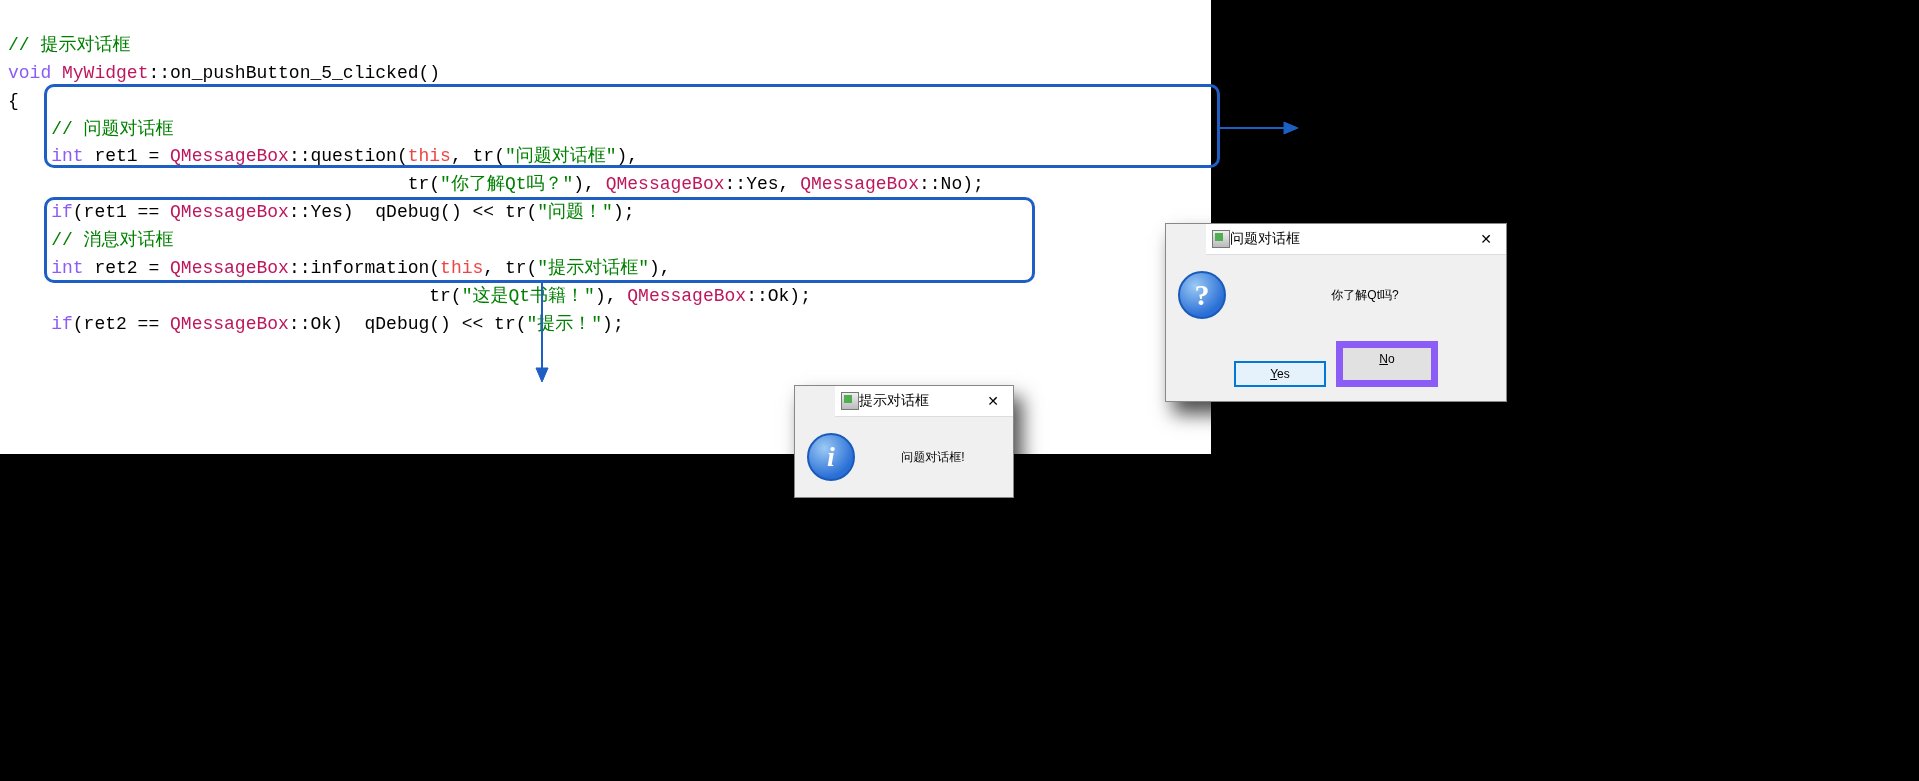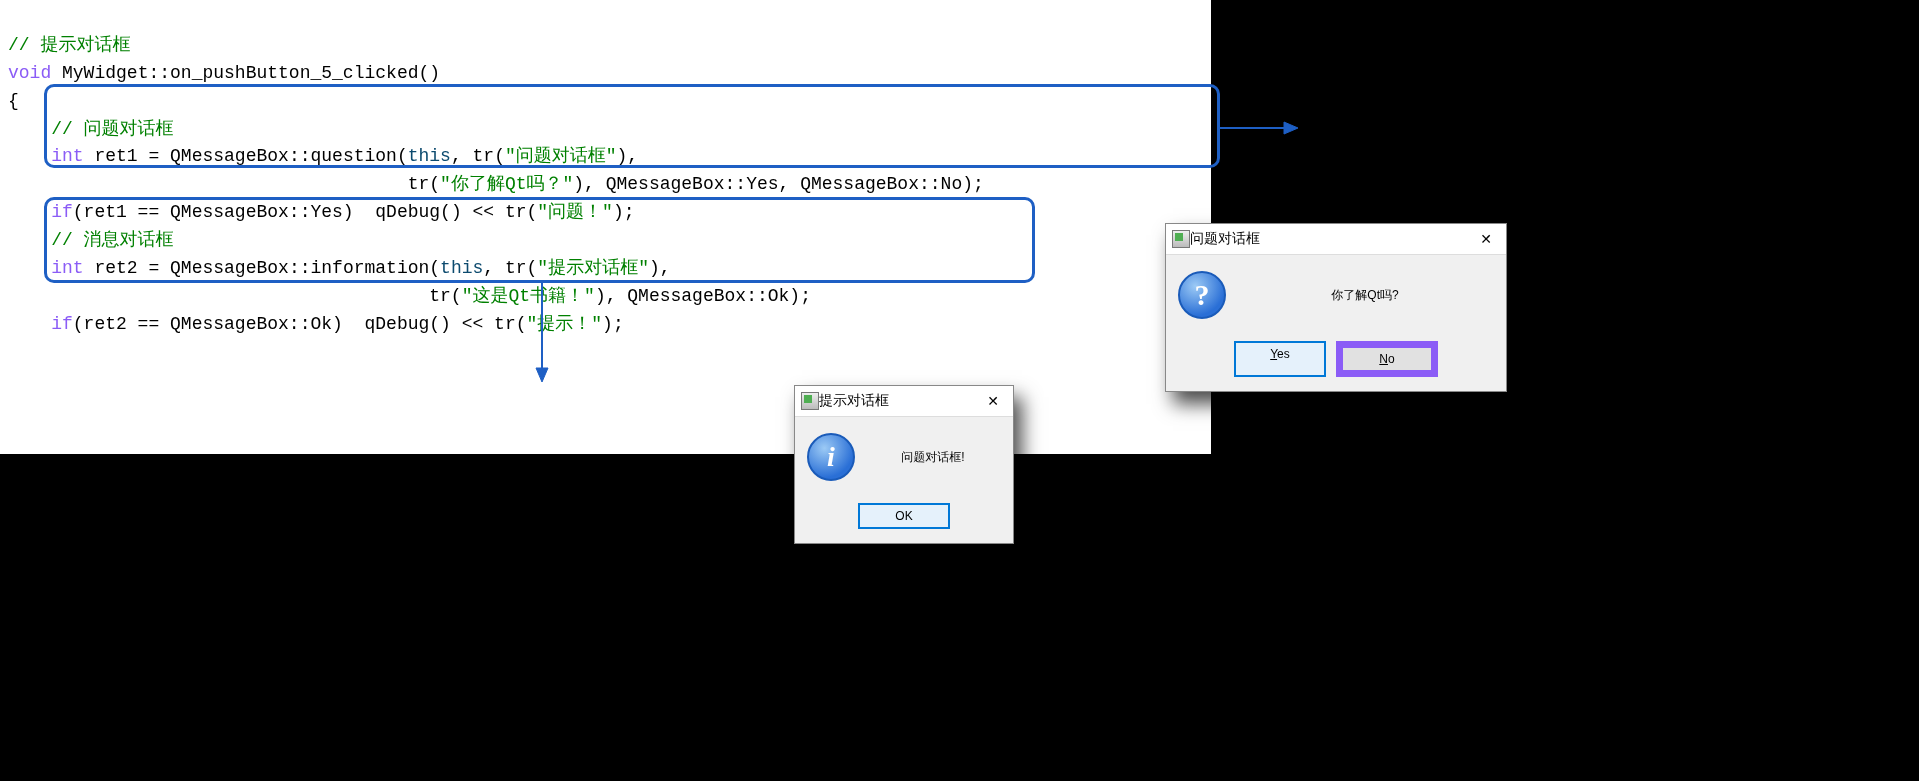--- a/index.html
+++ b/index.html
@@ -16,24 +16,24 @@
   .code-area {
     background: #fff;
     color: #000;
     padding: 4px 8px;
     width: 1195px;
     line-height: 1.55;
     white-space: pre;
     position: relative;
   }
   .kw { color: #8b5cf6; }
-  .cls { color: #000000; }
+  .cls { color: #be185d; }
   .comment { color: #008000; }
   .str { color: #008000; }
-  .this { color: #0c4a6e; }
+  .this { color: #ef4444; }
   .box {
     position: absolute;
     border: 3px solid #1e5fc4;
     border-radius: 10px;
     pointer-events: none;
   }
   .arrow {
     position: absolute;
     stroke: #1e5fc4;
     fill: #1e5fc4;
@@ -48,20 +48,21 @@
     color: #000;
   }
   .titlebar {
     background: #fff;
     height: 30px;
     display: flex;
     align-items: center;
     padding: 0 6px;
     border-bottom: 1px solid #ddd;
     font-size: 14px;
+    margin-left: 40px;
   }
   .titlebar .title { flex: 1; }
   .titlebar .close {
     font-family: Arial, sans-serif;
     font-size: 14px;
     padding: 2px 8px;
     cursor: pointer;
   }
   .dlg-body {
     display: flex;
@@ -107,20 +108,21 @@
     border: 7px solid #8b5cf6;
     padding: 4px 0;
     font-size: 12px;
     min-width: 88px;
     text-align: center;
     cursor: pointer;
   }
   .btn.primary {
     border: 2px solid #0078d7;
     background: #e5f1fb;
+    margin-top: 20px;
   }
   .btn u { text-decoration: underline; }
   .appicon {
     width:16px;height:16px;
     background: linear-gradient(#eee,#bbb);
     border:1px solid #777;
     display:inline-block;
     position:relative;
   }
   .appicon::after{
@@ -176,16 +178,13 @@
 <div class="dialog" style="left:794px; top:385px; width:218px;">
   <div class="titlebar">
     <span class="appicon"></span>
     <span class="title">提示对话框</span>
     <span class="close">✕</span>
   </div>
   <div class="dlg-body">
     <div class="dlg-icon icon-i">i</div>
     <div class="dlg-text">问题对话框!</div>
   </div>
-  <div class="btn-row">
-    <div class="btn primary">OK</div>
-  </div>
 </div>
 
 </body></html>

